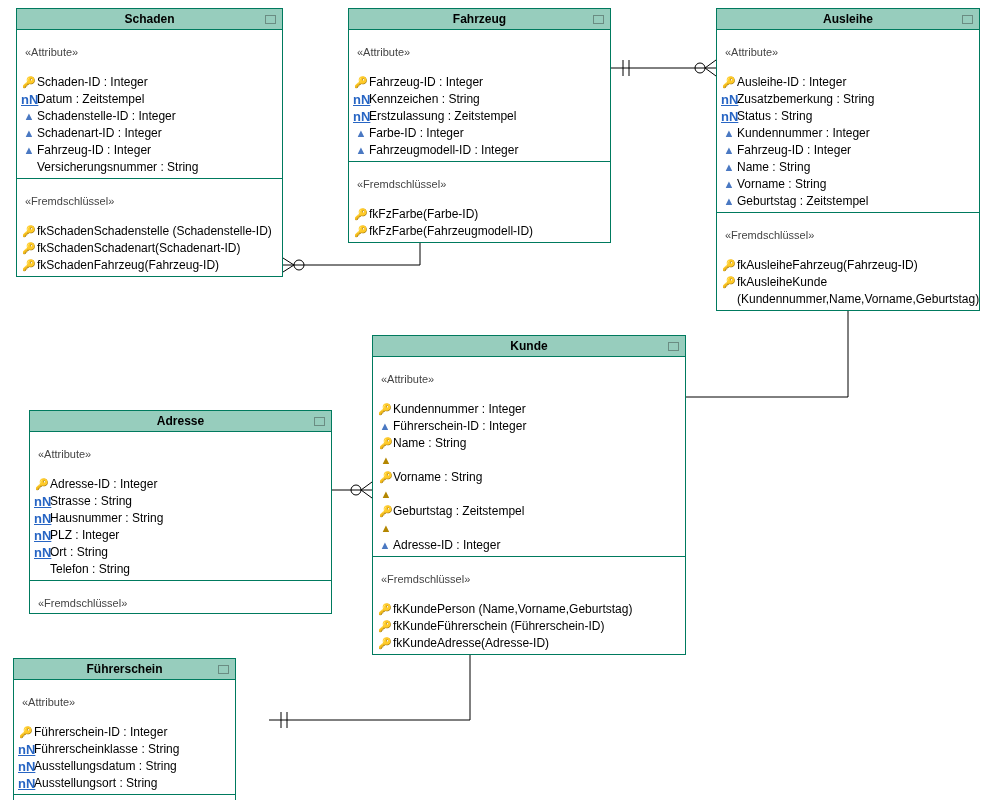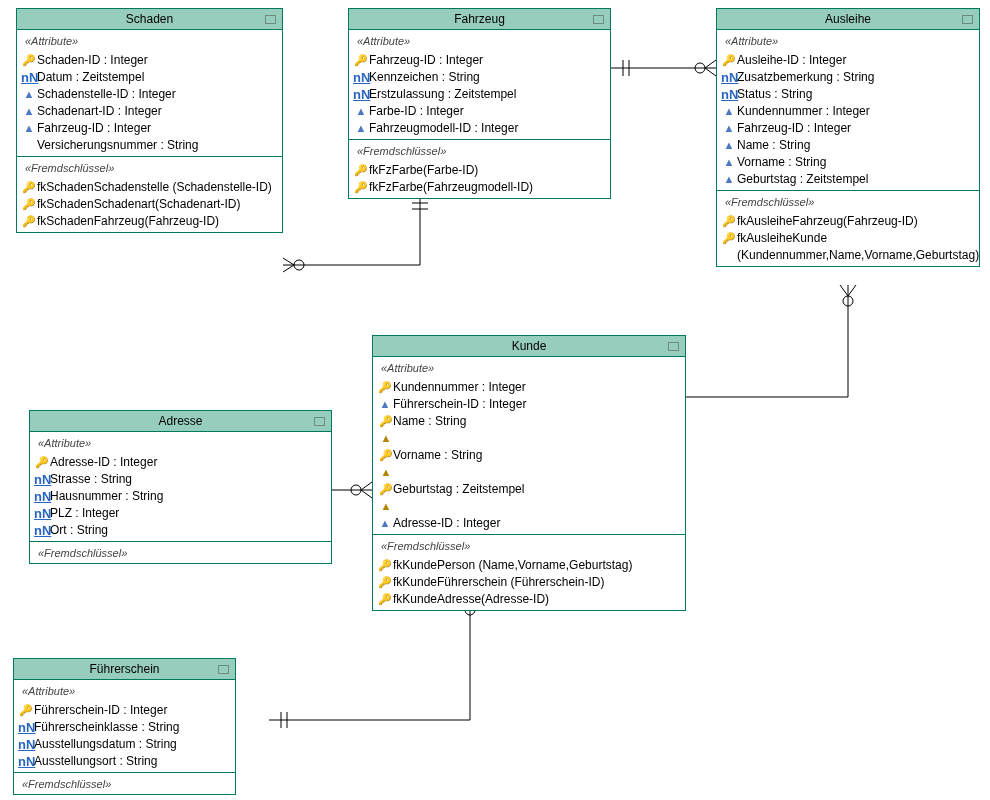--- a/index.html
+++ b/index.html
@@ -16,39 +16,38 @@
   svg { position: absolute; top: 0; left: 0; }
   .ent {
     position: absolute;
     border: 1.5px solid #007a5e;
     background: #fff;
     box-sizing: border-box;
   }
   .ent-title {
     background: #97cdbd;
     border-bottom: 1px solid #007a5e;
-    font-weight: normal;
+    font-weight: bold;
     text-align: center;
     padding: 3px 4px 3px 4px;
     position: relative;
   }
   .ent-title .corner {
     position: absolute;
     right: 6px;
     top: 6px;
     width: 9px;
     height: 7px;
     border: 1px solid #6a8c82;
     background: transparent;
   }
   .sect-hdr {
     font-size: 11px;
     color: #444;
-    padding: 5px 8px;
-    font-style: italic;
+    padding: 16px 8px;
   }
   .sect-hdr.bt { border-top: 1px solid #007a5e; }
   .rows { padding: 0 4px 2px 4px; }
   .row {
     display: flex;
     line-height: 17px;
     align-items: flex-start;
   }
   .ic {
     width: 16px;
@@ -331,20 +330,24 @@
         <span class="txt">Hausnummer : String</span>
       </div>
     <div class="row">
         <span class="ic nn">nN</span>
         <span class="txt">PLZ : Integer</span>
       </div>
     <div class="row">
         <span class="ic nn">nN</span>
         <span class="txt">Ort : String</span>
       </div>
+    <div class="row">
+        <span class="ic"></span>
+        <span class="txt">Telefon : String</span>
+      </div>
   </div>
   <div class="sect-hdr bt" style="padding-bottom:4px;">«Fremdschlüssel»</div>
 </div>
 
 <div class="ent" style="left:13px; top:658px; width:223px;">
   <div class="ent-title">
     <span>Führerschein</span>
     <span class="corner"></span>
   </div>
   <div class="sect-hdr">«Attribute»</div>

